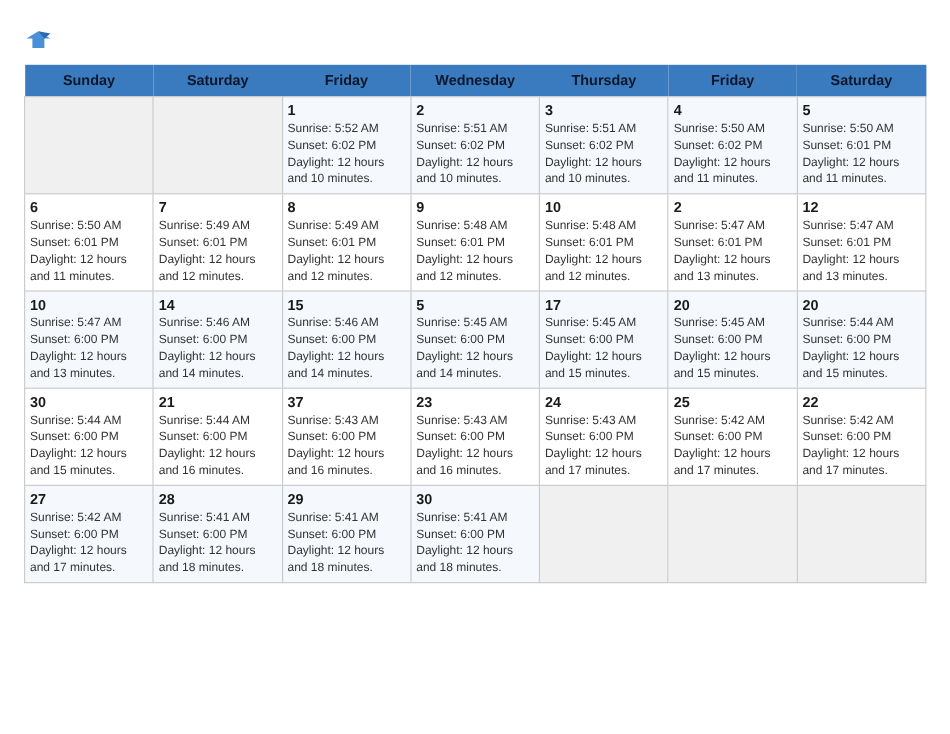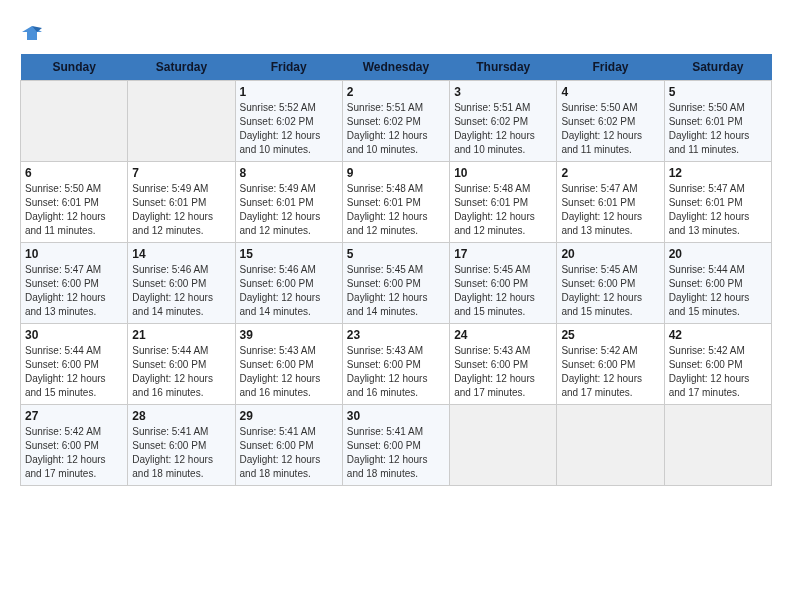--- a/index.html
+++ b/index.html
@@ -251,21 +251,21 @@
 Sunset: 6:00 PM
 Daylight: 12 hours and 15 minutes.</div>
         </td>
         <td>
           <div class="day-num">21</div>
           <div class="cell-content">Sunrise: 5:44 AM
 Sunset: 6:00 PM
 Daylight: 12 hours and 16 minutes.</div>
         </td>
         <td>
-          <div class="day-num">39</div>
+          <div class="day-num">37</div>
           <div class="cell-content">Sunrise: 5:43 AM
 Sunset: 6:00 PM
 Daylight: 12 hours and 16 minutes.</div>
         </td>
         <td>
           <div class="day-num">23</div>
           <div class="cell-content">Sunrise: 5:43 AM
 Sunset: 6:00 PM
 Daylight: 12 hours and 16 minutes.</div>
         </td>
@@ -275,21 +275,21 @@
 Sunset: 6:00 PM
 Daylight: 12 hours and 17 minutes.</div>
         </td>
         <td>
           <div class="day-num">25</div>
           <div class="cell-content">Sunrise: 5:42 AM
 Sunset: 6:00 PM
 Daylight: 12 hours and 17 minutes.</div>
         </td>
         <td>
-          <div class="day-num">42</div>
+          <div class="day-num">22</div>
           <div class="cell-content">Sunrise: 5:42 AM
 Sunset: 6:00 PM
 Daylight: 12 hours and 17 minutes.</div>
         </td>
       </tr>
       <tr>
         <td>
           <div class="day-num">27</div>
           <div class="cell-content">Sunrise: 5:42 AM
 Sunset: 6:00 PM

